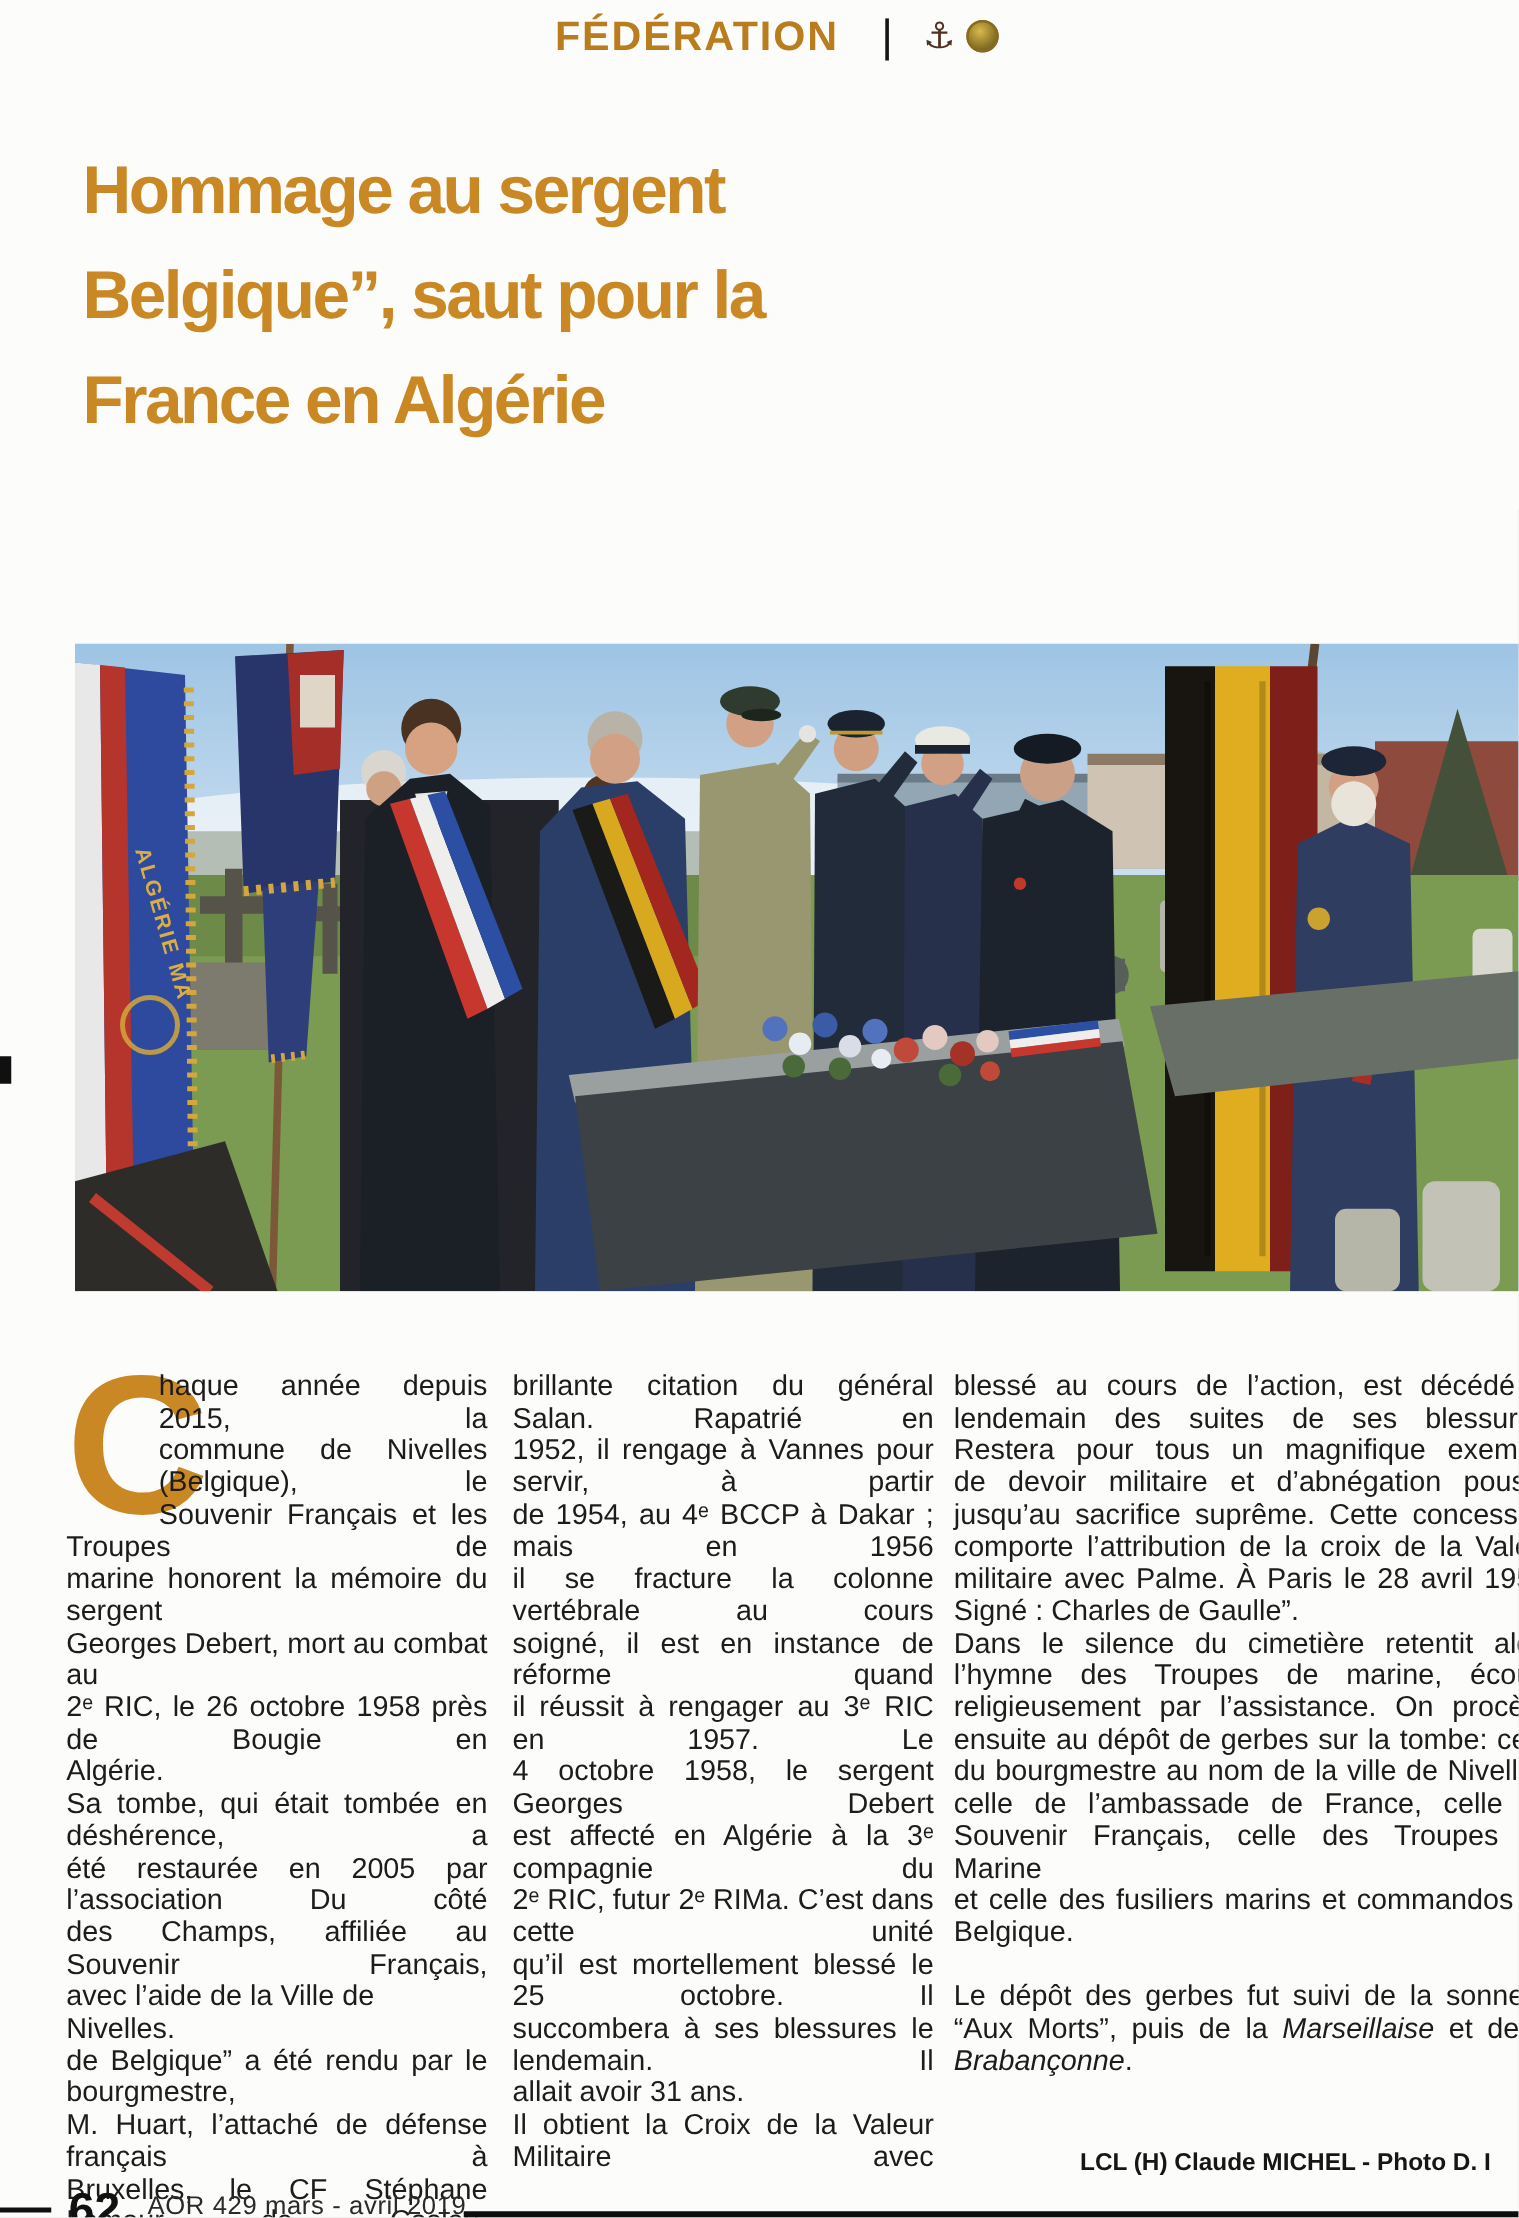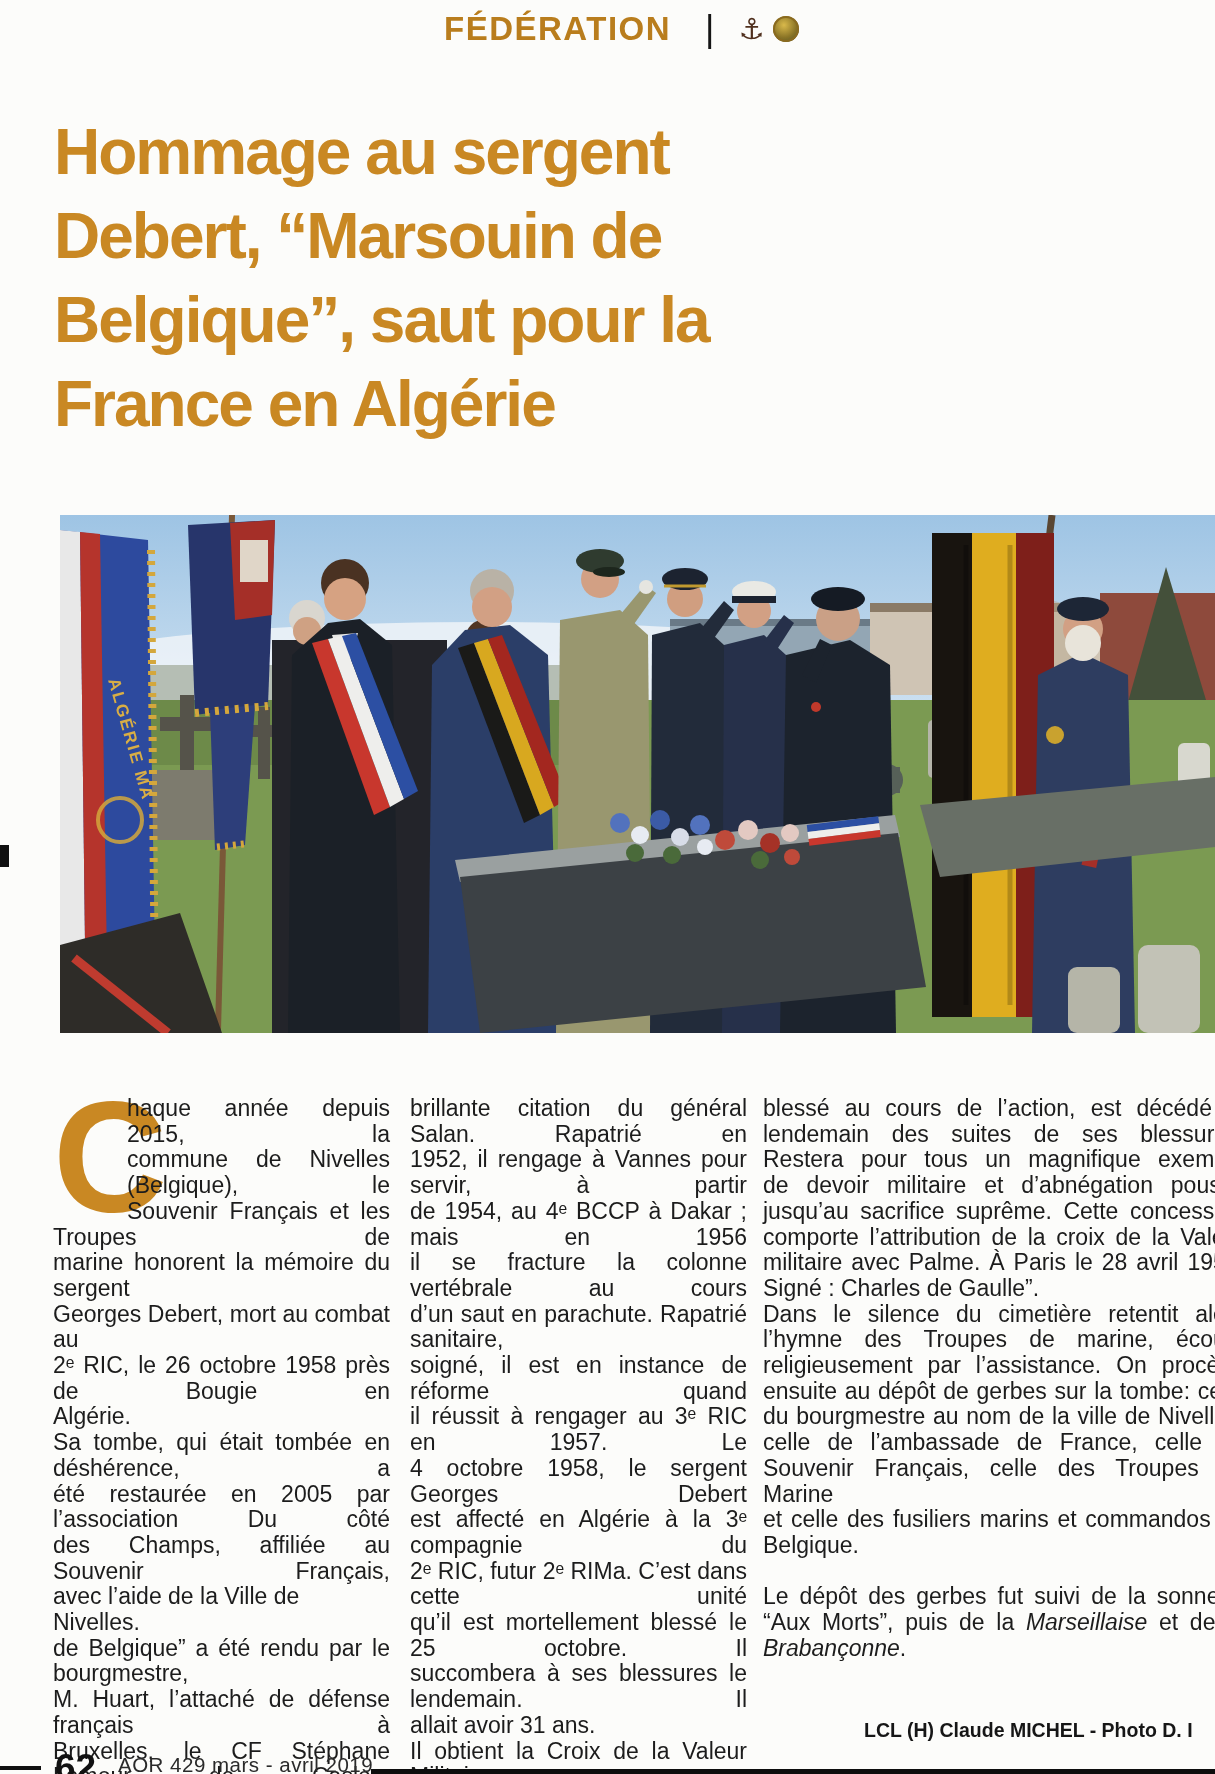--- a/index.html
+++ b/index.html
@@ -9,22 +9,22 @@
   }
   
   .mag-header{position:absolute;top:10px;left:444px;display:flex;align-items:center;}
   .section-label{font-weight:700;font-size:33px;letter-spacing:1.5px;color:#b97d1d;}
   .header-divider{font-size:36px;font-weight:400;color:#151515;margin-left:34px;line-height:36px;}
   .anchor-ico{margin-left:24px;font-size:29px;color:#50301e;line-height:34px;}
   .emblem-ico{margin-left:9px;width:26px;height:26px;border-radius:50%;
     background:radial-gradient(circle at 42% 35%, #d9b94b 0%, #8a7426 55%, #46502a 100%);
     box-shadow:inset 0 0 0 2px #8a6a1f;}
   
-  .title{position:absolute;left:54px;top:110px;color:#c98823;font-weight:700;
-    font-size:64px;line-height:84px;letter-spacing:-2px;}
+  .title{position:absolute;left:66px;top:110px;color:#c98823;font-weight:700;
+    font-size:54px;line-height:84px;letter-spacing:-2px;}
   
   .photo{position:absolute;left:60px;top:515px;width:1155px;height:518px;overflow:hidden;background:#9ec4e4;}
   .photo svg{display:block;width:100%;height:100%;}
   
   .col{position:absolute;top:1096px;width:337px;}
   .col-0{left:53px;}
   .col-1{left:410px;}
   .col-2{left:763px;width:482px;}
   .line{font-size:23px;line-height:25.7px;color:#1c1c1c;
     text-align:justify;text-align-last:justify;}
@@ -48,21 +48,20 @@
 
   <div class="mag-header">
     <span class="section-label">FÉDÉRATION</span>
     <span class="header-divider">|</span>
     <span class="anchor-ico">⚓</span>
     <span class="emblem-ico"></span>
   </div>
 
   <h1 class="title" style="margin:0;">
     <div>Hommage au sergent</div>
-    <div>Debert, “Marsouin de</div>
     <div>Belgique”, saut pour la</div>
     <div>France en Algérie</div>
   </h1>
 
   <div class="photo">
     <svg viewBox="0 0 1155 518" preserveAspectRatio="none">
       <defs>
         <linearGradient id="skyg" x1="0" y1="0" x2="0" y2="1">
           <stop offset="0" stop-color="#9ec4e4"></stop>
             <stop offset="1" stop-color="#d9e8f4"></stop>
@@ -254,21 +253,20 @@
       <div class="line end"><span>avec l’aide de la Ville de Nivelles.</span></div>
       <div class="line"><span>de Belgique” a été rendu par le bourgmestre,</span></div>
       <div class="line"><span>M. Huart, l’attaché de défense français à</span></div>
       <div class="line"><span>Bruxelles, le CF Stéphane Lamour de Caslou,</span></div>
     </div>
   <div class="col col-1">
       <div class="line"><span>brillante citation du général Salan. Rapatrié en</span></div>
       <div class="line"><span>1952, il rengage à Vannes pour servir, à partir</span></div>
       <div class="line"><span>de 1954, au 4ᵉ BCCP à Dakar ; mais en 1956</span></div>
       <div class="line"><span>il se fracture la colonne vertébrale au cours</span></div>
-      <div class="line"><span>d’un saut en parachute. Rapatrié sanitaire,</span></div>
       <div class="line"><span>soigné, il est en instance de réforme quand</span></div>
       <div class="line"><span>il réussit à rengager au 3ᵉ RIC en 1957. Le</span></div>
       <div class="line"><span>4 octobre 1958, le sergent Georges Debert</span></div>
       <div class="line"><span>est affecté en Algérie à la 3ᵉ compagnie du</span></div>
       <div class="line"><span>2ᵉ RIC, futur 2ᵉ RIMa. C’est dans cette unité</span></div>
       <div class="line"><span>qu’il est mortellement blessé le 25 octobre. Il</span></div>
       <div class="line"><span>succombera à ses blessures le lendemain. Il</span></div>
       <div class="line end"><span>allait avoir 31 ans.</span></div>
       <div class="line"><span>Il obtient la Croix de la Valeur Militaire avec</span></div>
     </div>

